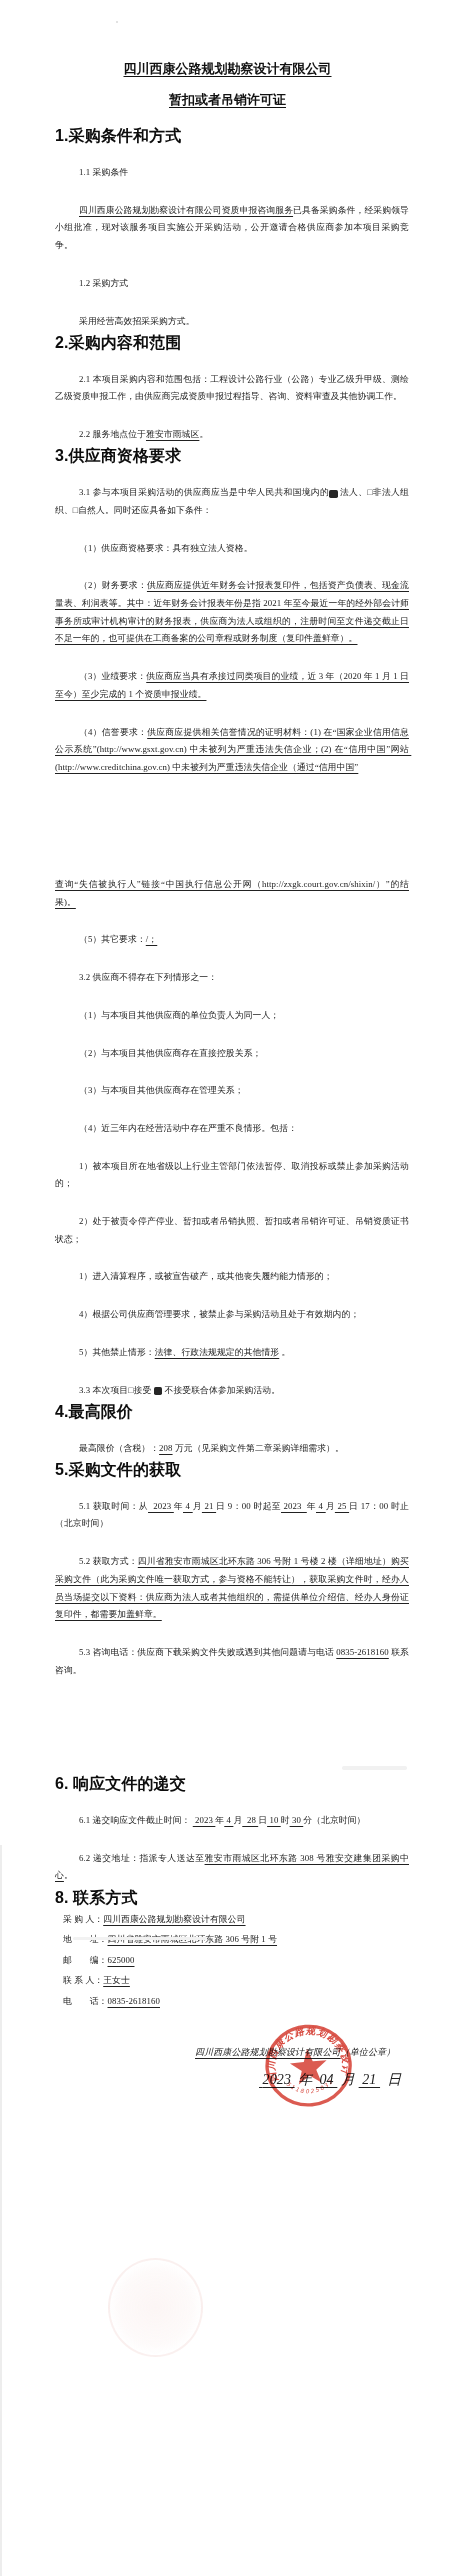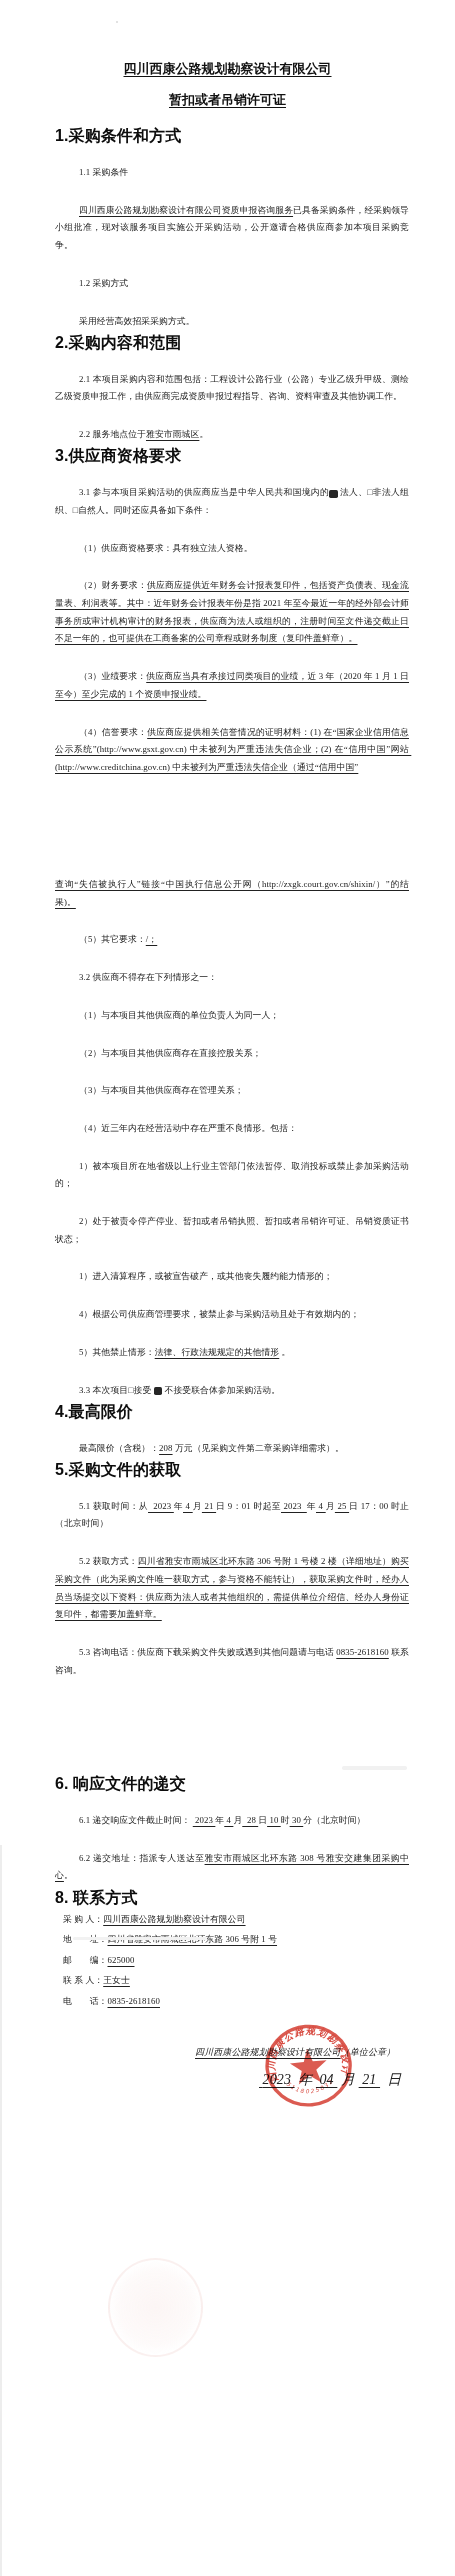--- a/index.html
+++ b/index.html
@@ -104,21 +104,21 @@
       <p class="para ind"><span class="">（4）近三年内在经营活动中存在严重不良情形。包括：</span></p>
       <p class="para ind"><span class="">1）被本项目所在地省级以上行业主管部门依法暂停、取消投标或禁止参加采购活动的；</span></p>
       <p class="para ind"><span class="">2）处于被责令停产停业、暂扣或者吊销执照、暂扣或者吊销许可证、吊销资质证书状态；</span></p>
       <p class="para ind"><span class="">1）进入清算程序，或被宣告破产，或其他丧失履约能力情形的；</span></p>
       <p class="para ind"><span class="">4）根据公司供应商管理要求，被禁止参与采购活动且处于有效期内的；</span></p>
       <p class="para ind"><span class="">5）其他禁止情形：</span><span class="u ">法律、行政法规规定的其他情形</span><span class=""> 。</span></p>
       <p class="para ind"><span class="">3.3 本次项目□接受 </span><span class="chk">✓</span><span class=""> 不接受联合体参加采购活动。</span></p>
       <div class="sec-h">4.最高限价</div>
       <p class="para ind"><span class="">最高限价（含税）：</span><span class="u ">208</span><span class=""> 万元（见采购文件第二章采购详细需求）。</span></p>
       <div class="sec-h">5.采购文件的获取</div>
-      <p class="para ind"><span class="">5.1 获取时间：从</span><span class="u ">  2023 </span><span class="">年</span><span class="u "> 4 </span><span class="">月</span><span class="u "> 21 </span><span class="">日 9：01 时起至</span><span class="u "> 2023  </span><span class="">年</span><span class="u "> 4 </span><span class="">月</span><span class="u "> 25 </span><span class="">日 17：00 时止（北京时间）</span></p>
+      <p class="para ind"><span class="">5.1 获取时间：从</span><span class="u ">  2023 </span><span class="">年</span><span class="u "> 4 </span><span class="">月</span><span class="u "> 21 </span><span class="">日 9：00 时起至</span><span class="u "> 2023  </span><span class="">年</span><span class="u "> 4 </span><span class="">月</span><span class="u "> 25 </span><span class="">日 17：00 时止（北京时间）</span></p>
       <p class="para ind"><span class="">5.2 获取方式：</span><span class="u ">四川省雅安市雨城区北环东路 306 号附 1 号楼 2 楼（详细地址）购买采购文件（此为采购文件唯一获取方式，参与资格不能转让），获取采购文件时，经办人员当场提交以下资料：供应商为法人或者其他组织的，需提供单位介绍信、经办人身份证复印件，都需要加盖鲜章。</span></p>
       <p class="para ind"><span class="">5.3 咨询电话：供应商下载采购文件失败或遇到其他问题请与电话 </span><span class="u ">0835-2618160</span><span class=""> 联系咨询。</span></p>
       <div class="page-gap" style="height: 90px;"></div>
       <div class="sec-h">6. 响应文件的递交</div>
       <p class="para ind"><span class="">6.1 递交响应文件截止时间： </span><span class="u "> 2023 </span><span class="">年</span><span class="u "> 4 </span><span class="">月</span><span class="u ">  28 </span><span class="">日</span><span class="u "> 10 </span><span class="">时</span><span class="u "> 30 </span><span class="">分（北京时间）</span></p>
       <p class="para ind"><span class="">6.2 递交地址：指派专人送达至</span><span class="u ">雅安市雨城区北环东路 308 号雅安交建集团采购中心</span><span class="">。</span></p>
       <div class="sec-h">8. 联系方式</div>
       <div class="contact-line"><span>采 购 人：</span><span class="u">四川西康公路规划勘察设计有限公司</span></div>
       <div class="contact-line"><span>地　　址：</span><span class="u">四川省雅安市雨城区北环东路 306 号附 1 号</span></div>
       <div class="contact-line"><span>邮　　编：</span><span class="u">625000</span></div>

